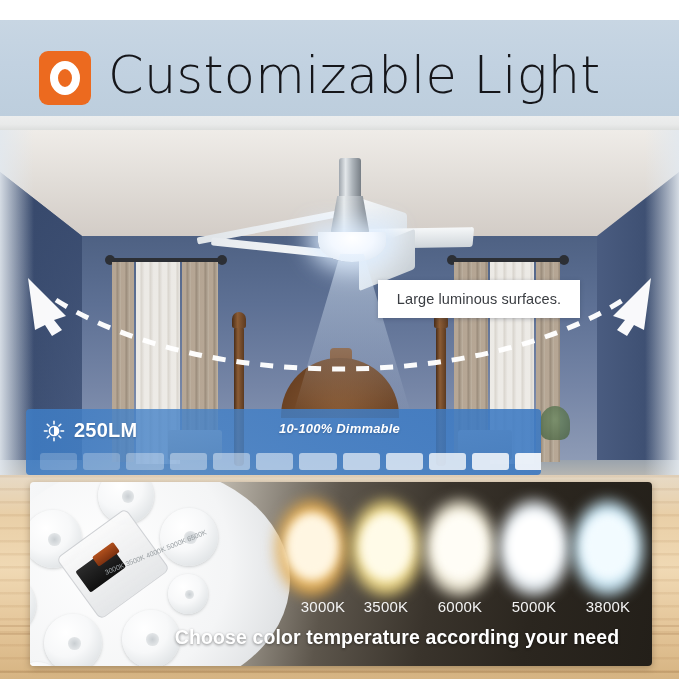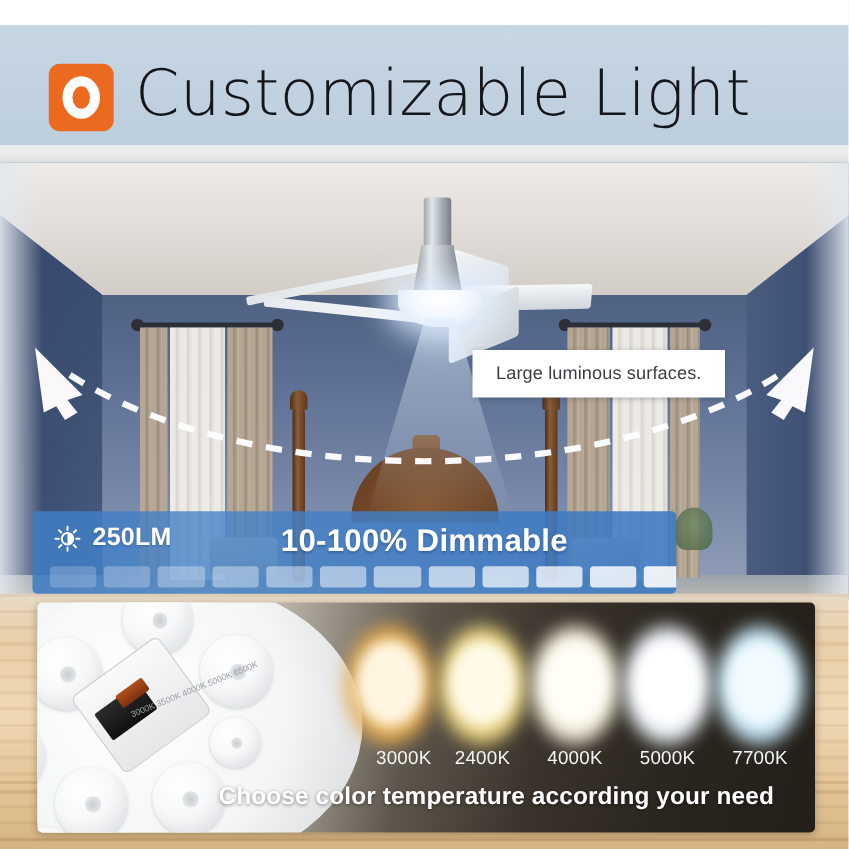--- a/index.html
+++ b/index.html
@@ -216,21 +216,21 @@
     position:absolute;left:0;top:10px;width:627px;text-align:center;
   }
   .dim-right{
     position:absolute;right:17px;top:10px;display:flex;align-items:center;gap:9px;
   }
   .lm-text{
     font-size:20px;font-weight:bold;color:#ffffff;letter-spacing:.2px;
     text-shadow:0 1px 2px rgba(20,50,90,.35);
     font-family:"Liberation Sans",sans-serif;
   }
-  .dim-center .lm-text{font-size:25px;}
+  .dim-center .lm-text{font-size:13px;font-style:italic;}
   .sun{width:22px;height:22px;flex:0 0 22px;}
   .segments{
     position:absolute;left:14px;top:44px;width:599px;height:17px;
     display:flex;gap:6px;
   }
   .seg{
     flex:1 1 auto;height:17px;border-radius:3px;background:#ffffff;
   }
 
   
@@ -467,22 +467,22 @@
         <div class="glow-core" style="left: 85px; background: rgb(255, 251, 232);"></div>
         <div class="glow" style="left: 148px; background: radial-gradient(rgb(255, 253, 246) 0%, rgb(255, 253, 246) 30%, rgb(238, 232, 210) 62%, rgba(0, 0, 0, 0) 86%);"></div>
         <div class="glow-core" style="left: 159px; background: rgb(255, 253, 246);"></div>
         <div class="glow" style="left: 222px; background: radial-gradient(rgb(255, 255, 255) 0%, rgb(255, 255, 255) 30%, rgb(230, 238, 244) 62%, rgba(0, 0, 0, 0) 86%);"></div>
         <div class="glow-core" style="left: 233px; background: rgb(255, 255, 255);"></div>
         <div class="glow" style="left: 296px; background: radial-gradient(rgb(242, 251, 255) 0%, rgb(242, 251, 255) 30%, rgb(191, 224, 240) 62%, rgba(0, 0, 0, 0) 86%);"></div>
         <div class="glow-core" style="left: 307px; background: rgb(242, 251, 255);"></div>
       </div>
     <div class="cct-labels" id="cct-labels">
         <div class="cct-label" style="left: 11px;">3000K</div>
-        <div class="cct-label" style="left: 74px;">2400K</div>
-        <div class="cct-label" style="left: 148px;">4000K</div>
+        <div class="cct-label" style="left: 74px;">3500K</div>
+        <div class="cct-label" style="left: 148px;">6000K</div>
         <div class="cct-label" style="left: 222px;">5000K</div>
-        <div class="cct-label" style="left: 296px;">7700K</div>
+        <div class="cct-label" style="left: 296px;">3800K</div>
       </div>
 
     <div class="cct-tagline">Choose color temperature according your need</div>
   </div>
 
 </div>
 
 </body></html>

